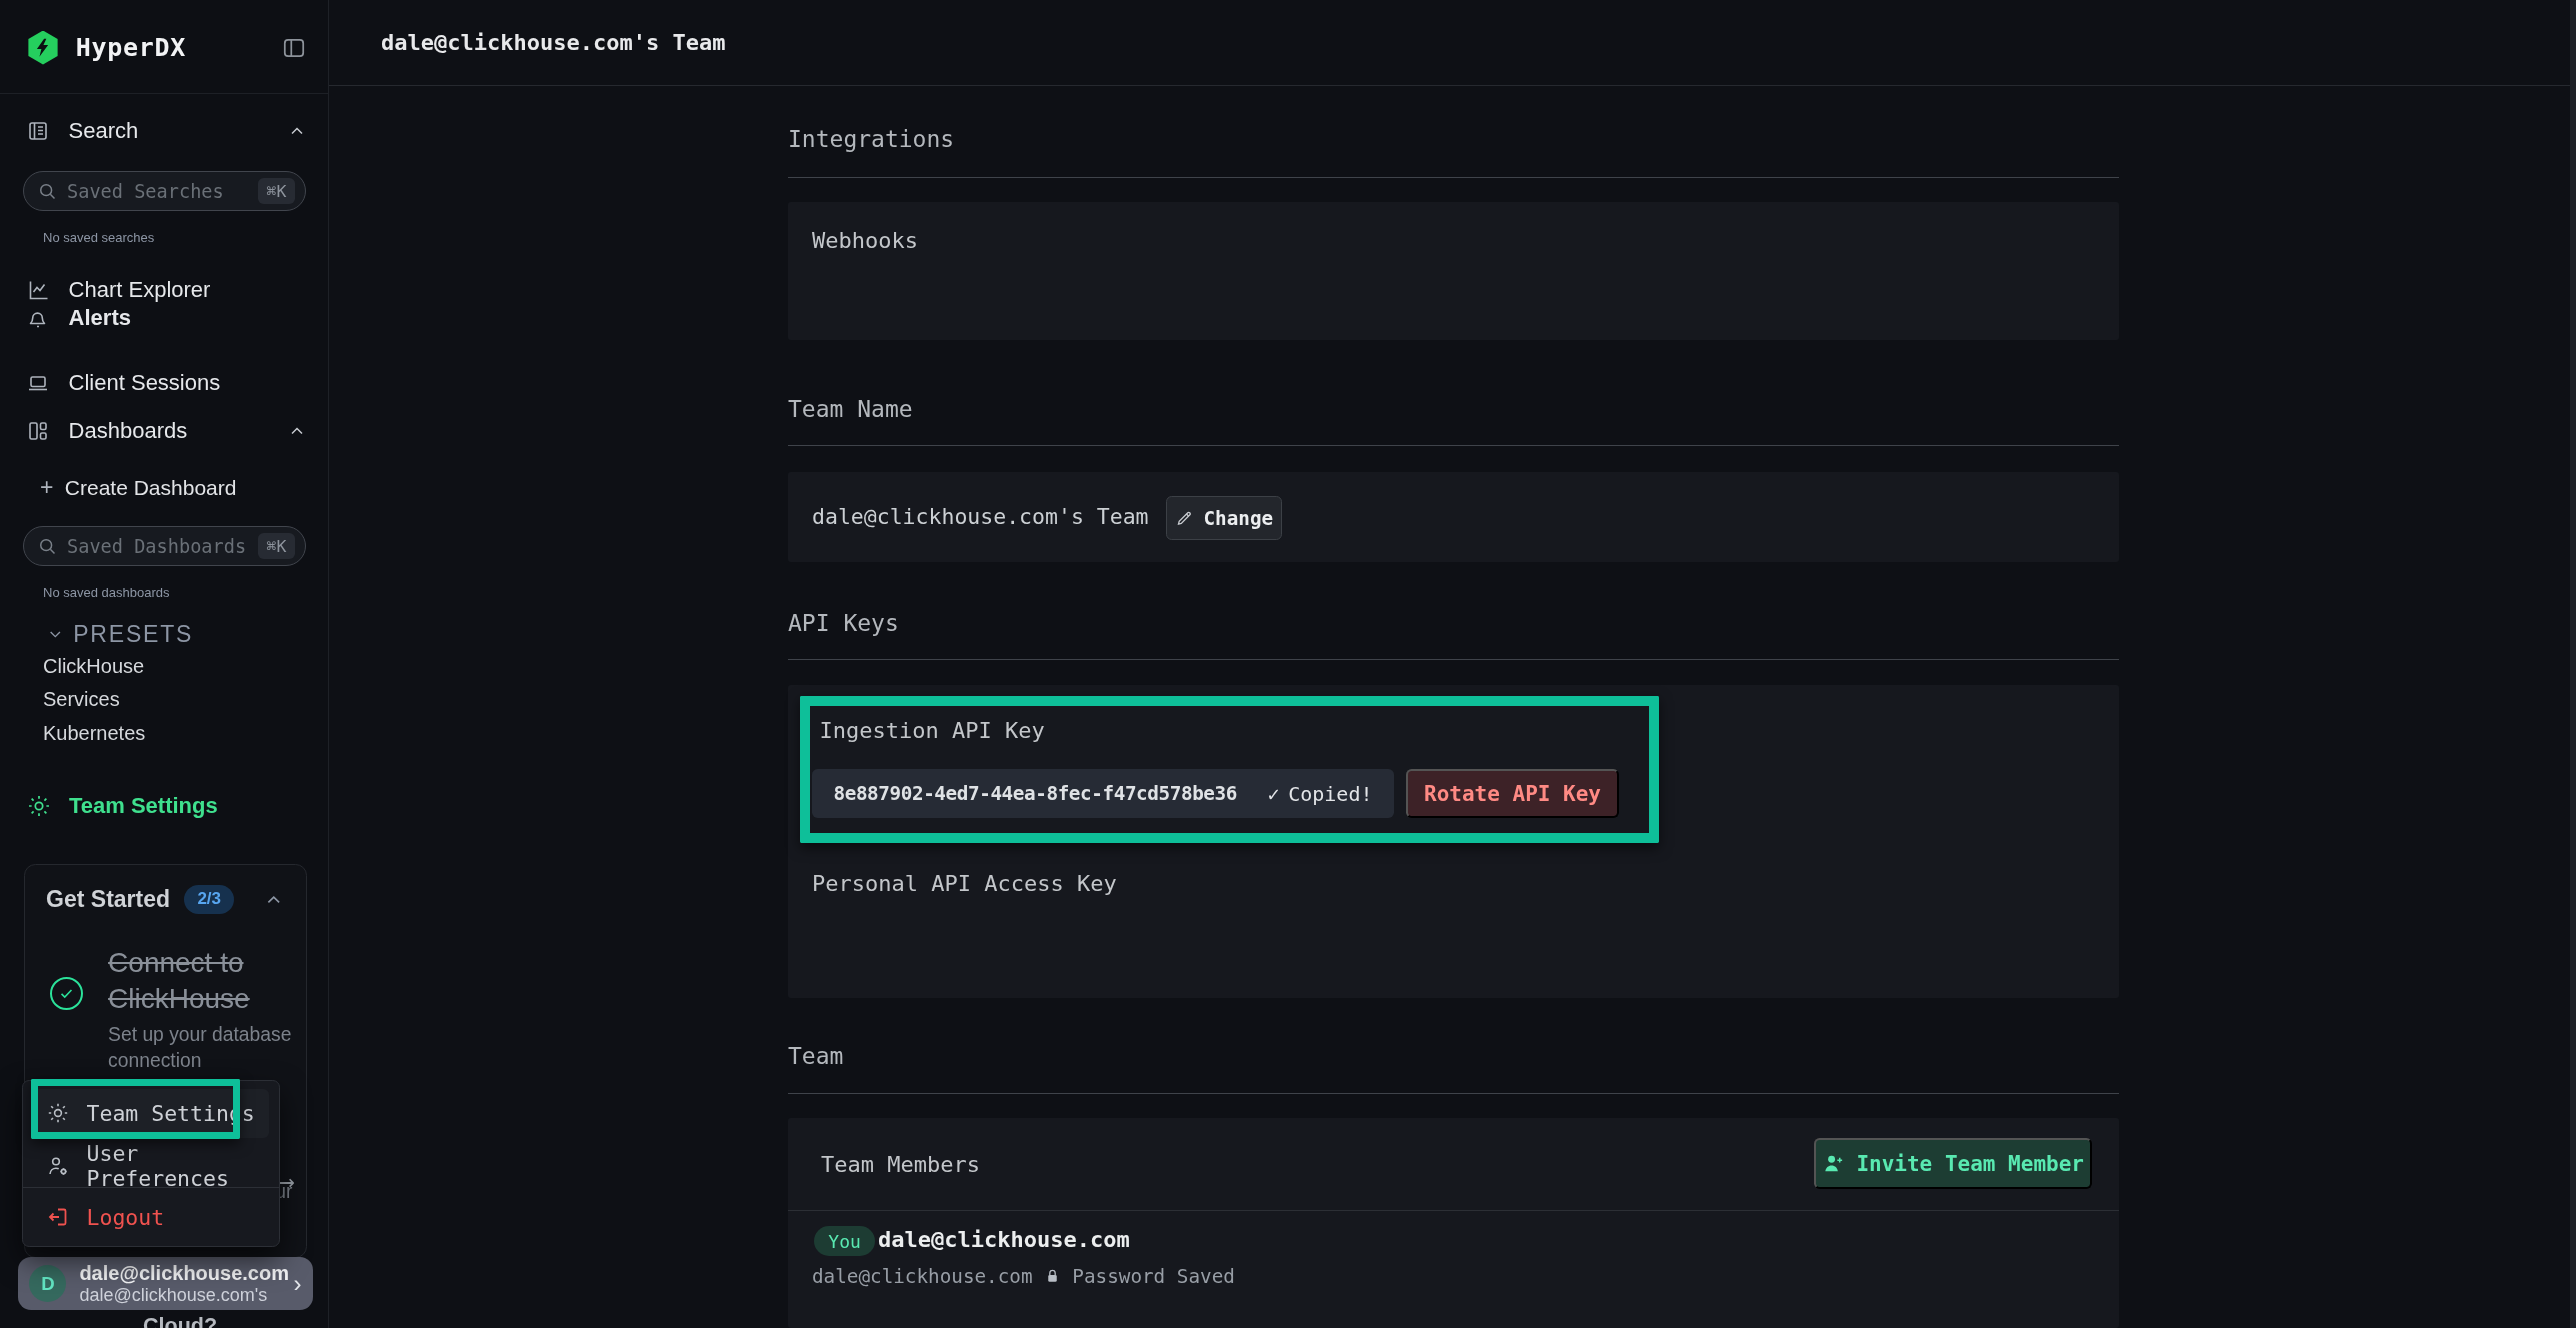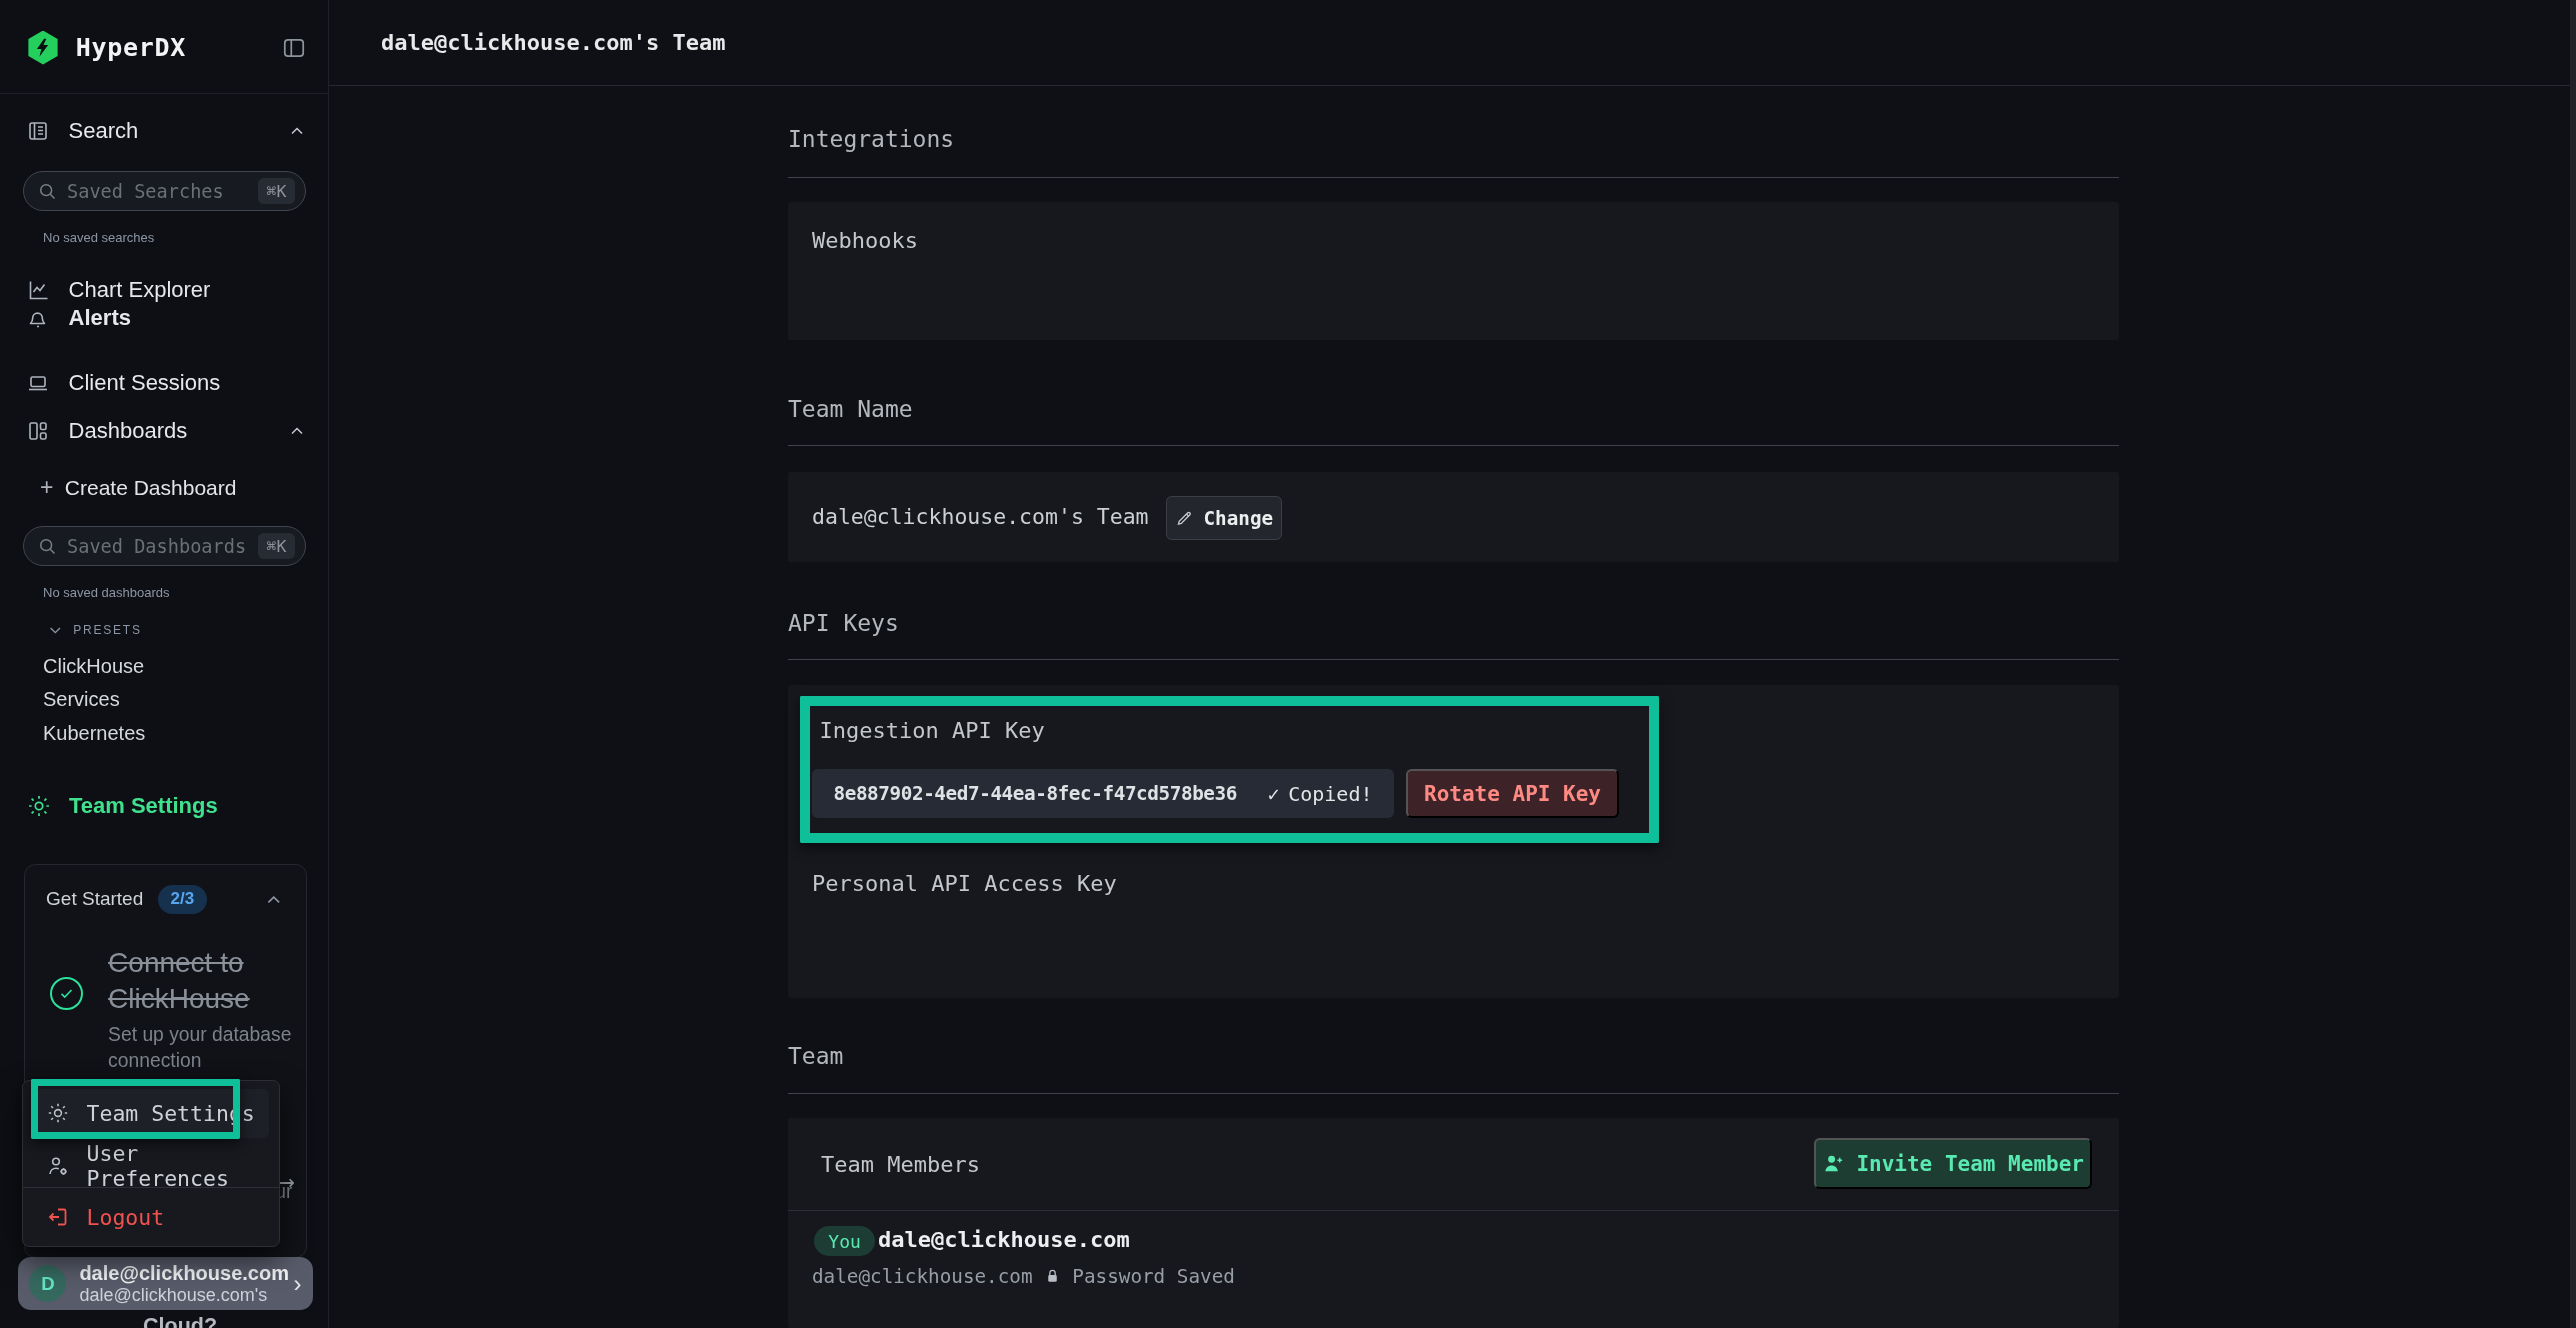--- a/index.html
+++ b/index.html
@@ -35,35 +35,35 @@
   .pill .ic { color:#7a8089; margin-right:10px; }
   .pill input { flex:1; background:transparent; border:none; outline:none;
     font-family:"DejaVu Sans Mono",monospace; font-size:18.6px; color:#a6abb3; min-width:0; }
   .pill input::placeholder { color:#6a7077; }
   .kbd { background:#272b33; color:#8d939c; border-radius:5.7px; padding:3.6px 8.6px;
     font-size:16.5px; font-family:"DejaVu Sans Mono",monospace; }
 
   .sb-empty { position:absolute; left:43px; font-size:13px; color:#8d96a5; }
   .sb-link { position:absolute; left:43px; font-size:20px; color:#d6d9dd; }
   .presets { position:absolute; left:46px; display:flex; align-items:center; color:#8d96a5; }
-  .presets .p-lbl { font-size:12px; letter-spacing:1.8px; margin-left:8.6px; }
+  .presets .p-lbl { font-size:23px; letter-spacing:1.8px; margin-left:8.6px; }
   .create-row { position:absolute; left:40px; display:flex; align-items:center; color:#e2e4e7; }
   .create-row .plus { font-size:23px; color:#aeb4bd; margin-right:11.4px; }
   .create-row .lbl { font-size:21px; }
 
   .team-settings-row { position:absolute; left:26px; top:784px; height:43px;
     display:flex; align-items:center; color:#3fe08e; }
   .team-settings-row .ic { margin-right:17px; }
   .team-settings-row .lbl { font-size:22px; font-weight:bold; }
 
   
   .gs-card { position:absolute; left:23.6px; top:864px; width:283px; height:394px;
     background:#101217; border:1.4px solid #25282e; border-radius:11.4px; padding:20px 21.5px; }
   .gs-head { display:flex; align-items:center; }
-  .gs-title { font-size:19px; font-weight:normal; color:#d0d3d7; }
+  .gs-title { font-size:23px; font-weight:bold; color:#d0d3d7; }
   .gs-badge { margin-left:14.3px; background:#16314e; color:#58a6f0; font-weight:bold;
     font-size:17px; border-radius:715px; padding:4.3px 13px; }
   .gs-chev { margin-left:auto; color:#8d96a5; }
   .gs-item { position:relative; margin-top:31.5px; padding-left:62px; }
   .gs-check { position:absolute; left:4.3px; top:31.5px; width:33px; height:33px; border:2.1px solid #2be29a;
     border-radius:50%; display:flex; align-items:center; justify-content:center; color:#2be29a; }
   .gs-item-title { font-size:28px; color:#8a9099; text-decoration:line-through; width:193px; line-height:1.28; }
   .gs-item-desc { font-size:19.3px; color:#7c828b; width:215px; line-height:1.3; margin-top:5.7px; }
   .gs-arrow { position:absolute; left:279px; top:1166px; color:#9aa0a8; font-size:26px; z-index:1; }
 

